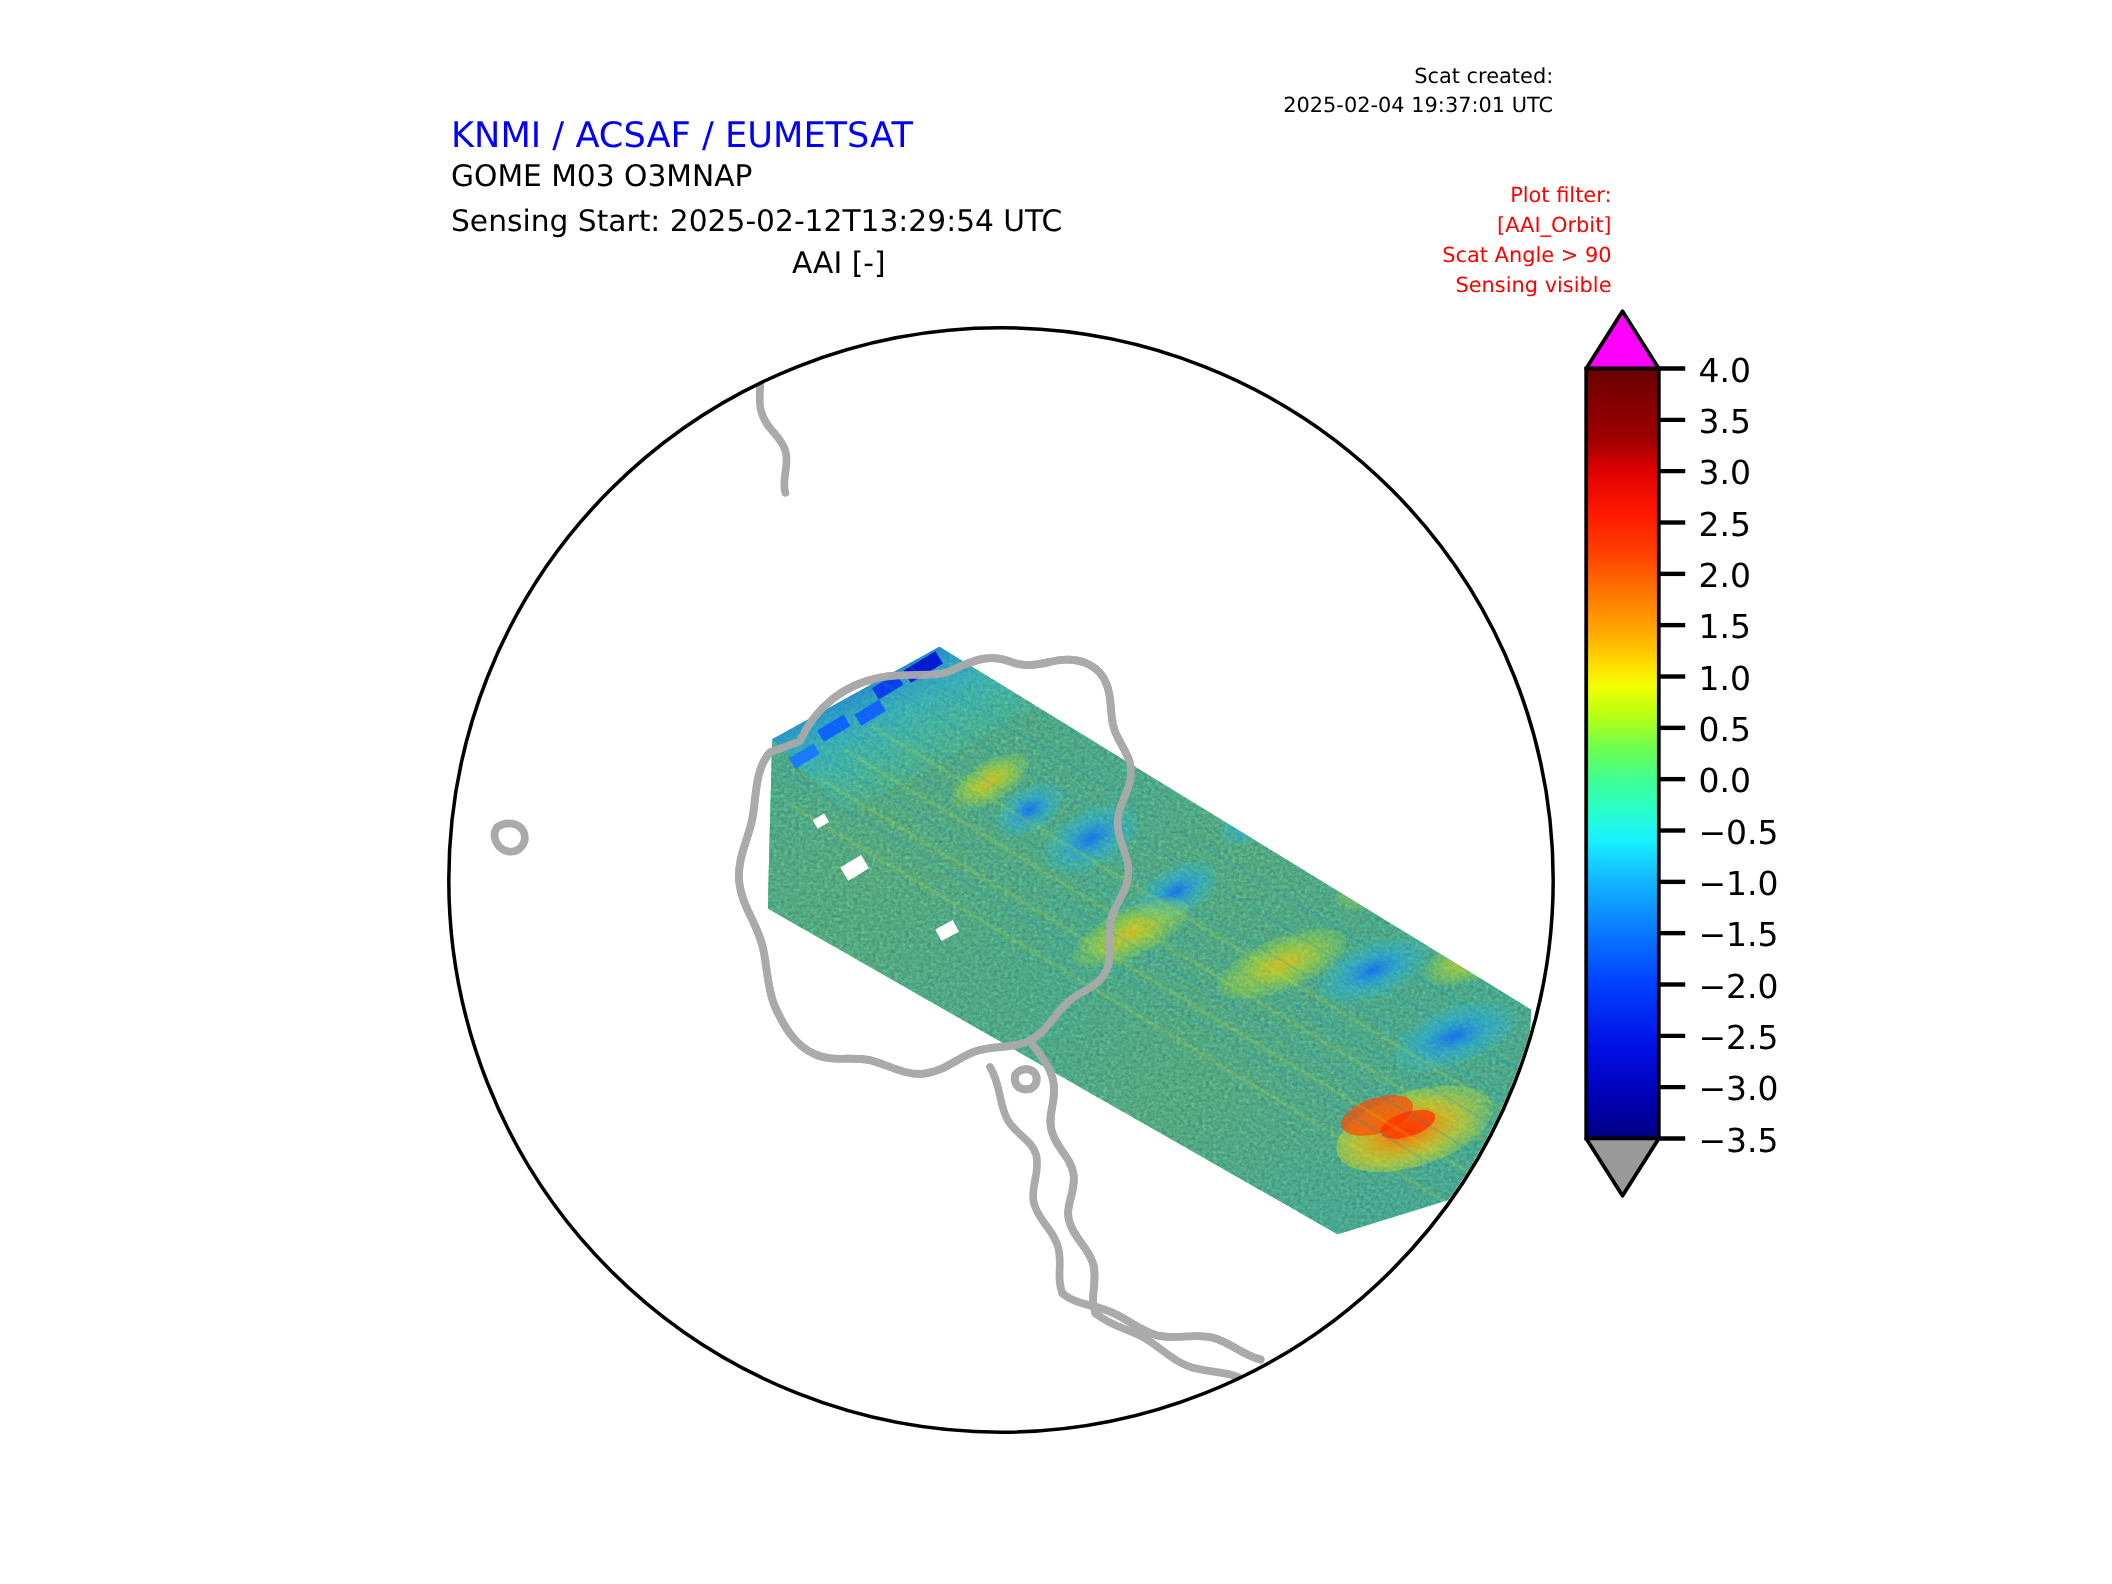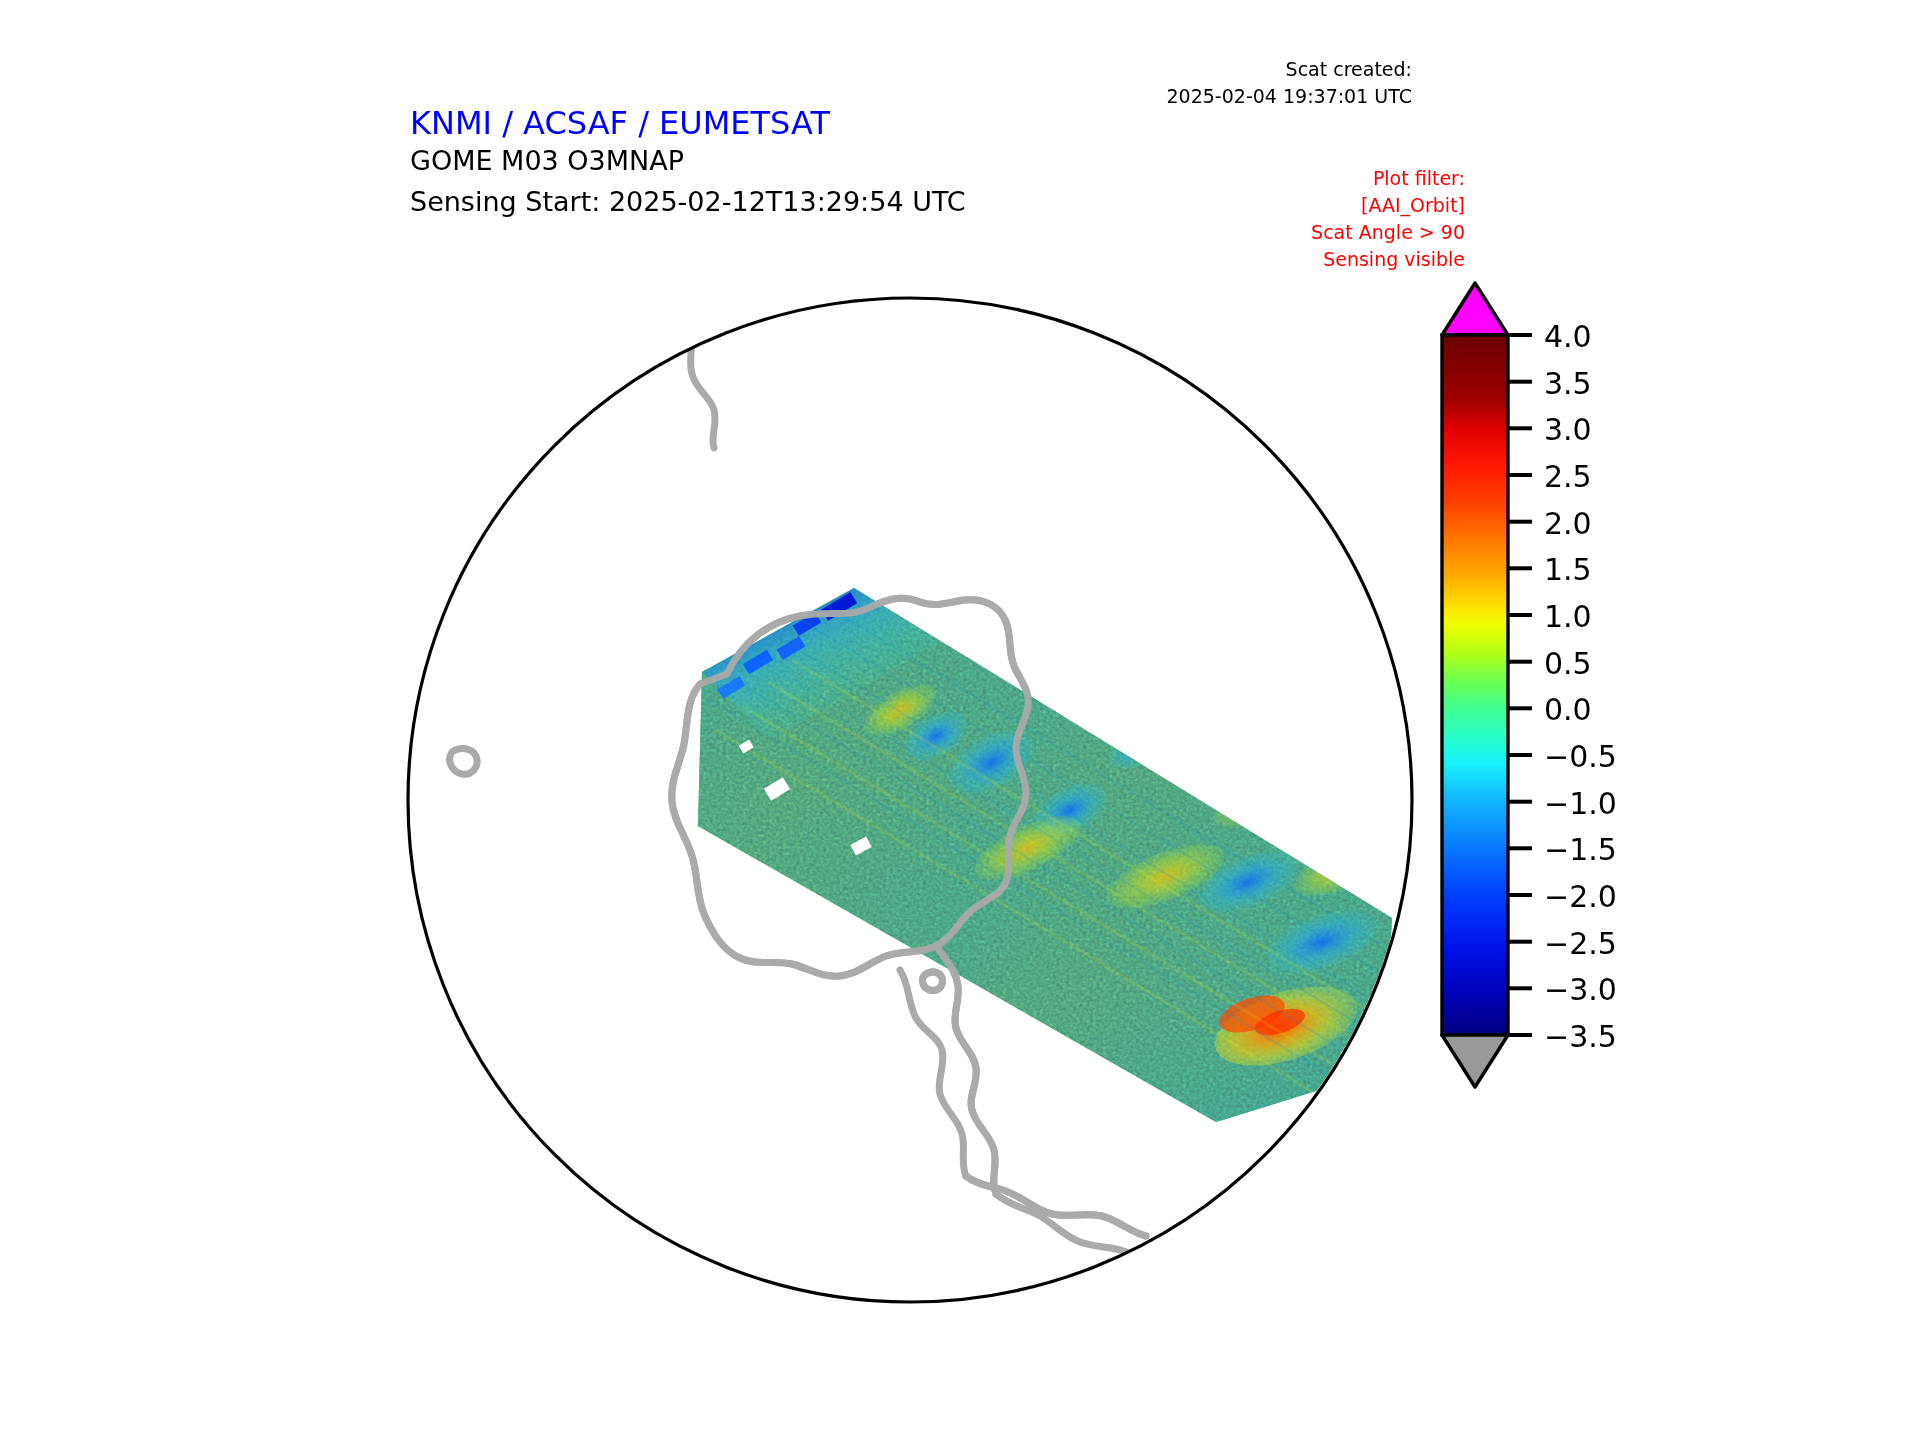--- a/index.html
+++ b/index.html
@@ -109,20 +109,21 @@
   <div class="hdr-created-block">
     <div>Scat created:</div>
     <div>2025-02-04 19:37:01 UTC</div>
   </div>
 
   <div class="hdr-title-block">
     <div>GOME M03 O3MNAP</div>
     <div>Sensing Start: 2025-02-12T13:29:54 UTC</div>
   </div>
 
+  <div class="hdr-varname">AAI [-]</div>
 
   <div class="hdr-filter-block">
     <div>Plot filter:</div>
     <div>[AAI_Orbit]</div>
     <div>Scat Angle &gt; 90</div>
     <div>Sensing visible</div>
   </div>
 
   <div id="map-wrap">
     <svg id="map-svg" width="1060" height="1060" viewBox="0 0 1060 1060" xmlns="http://www.w3.org/2000/svg">

